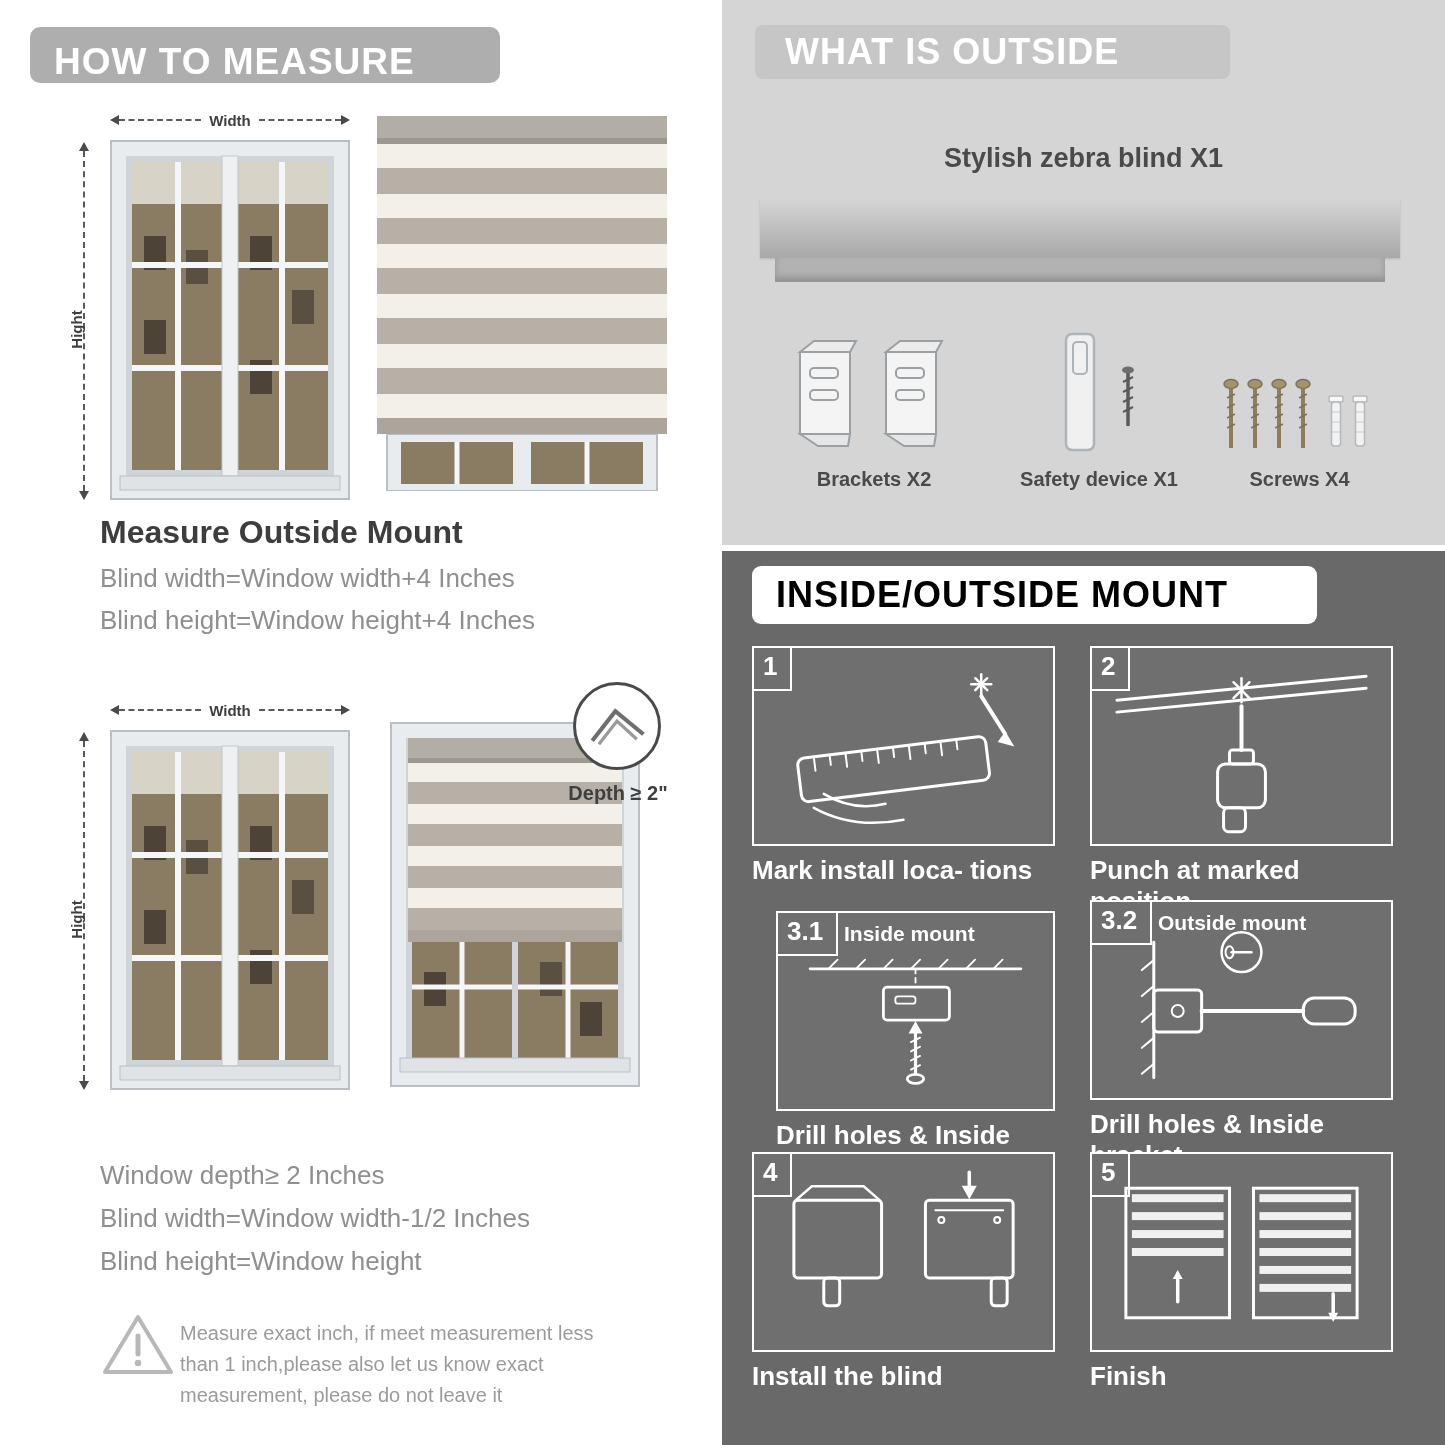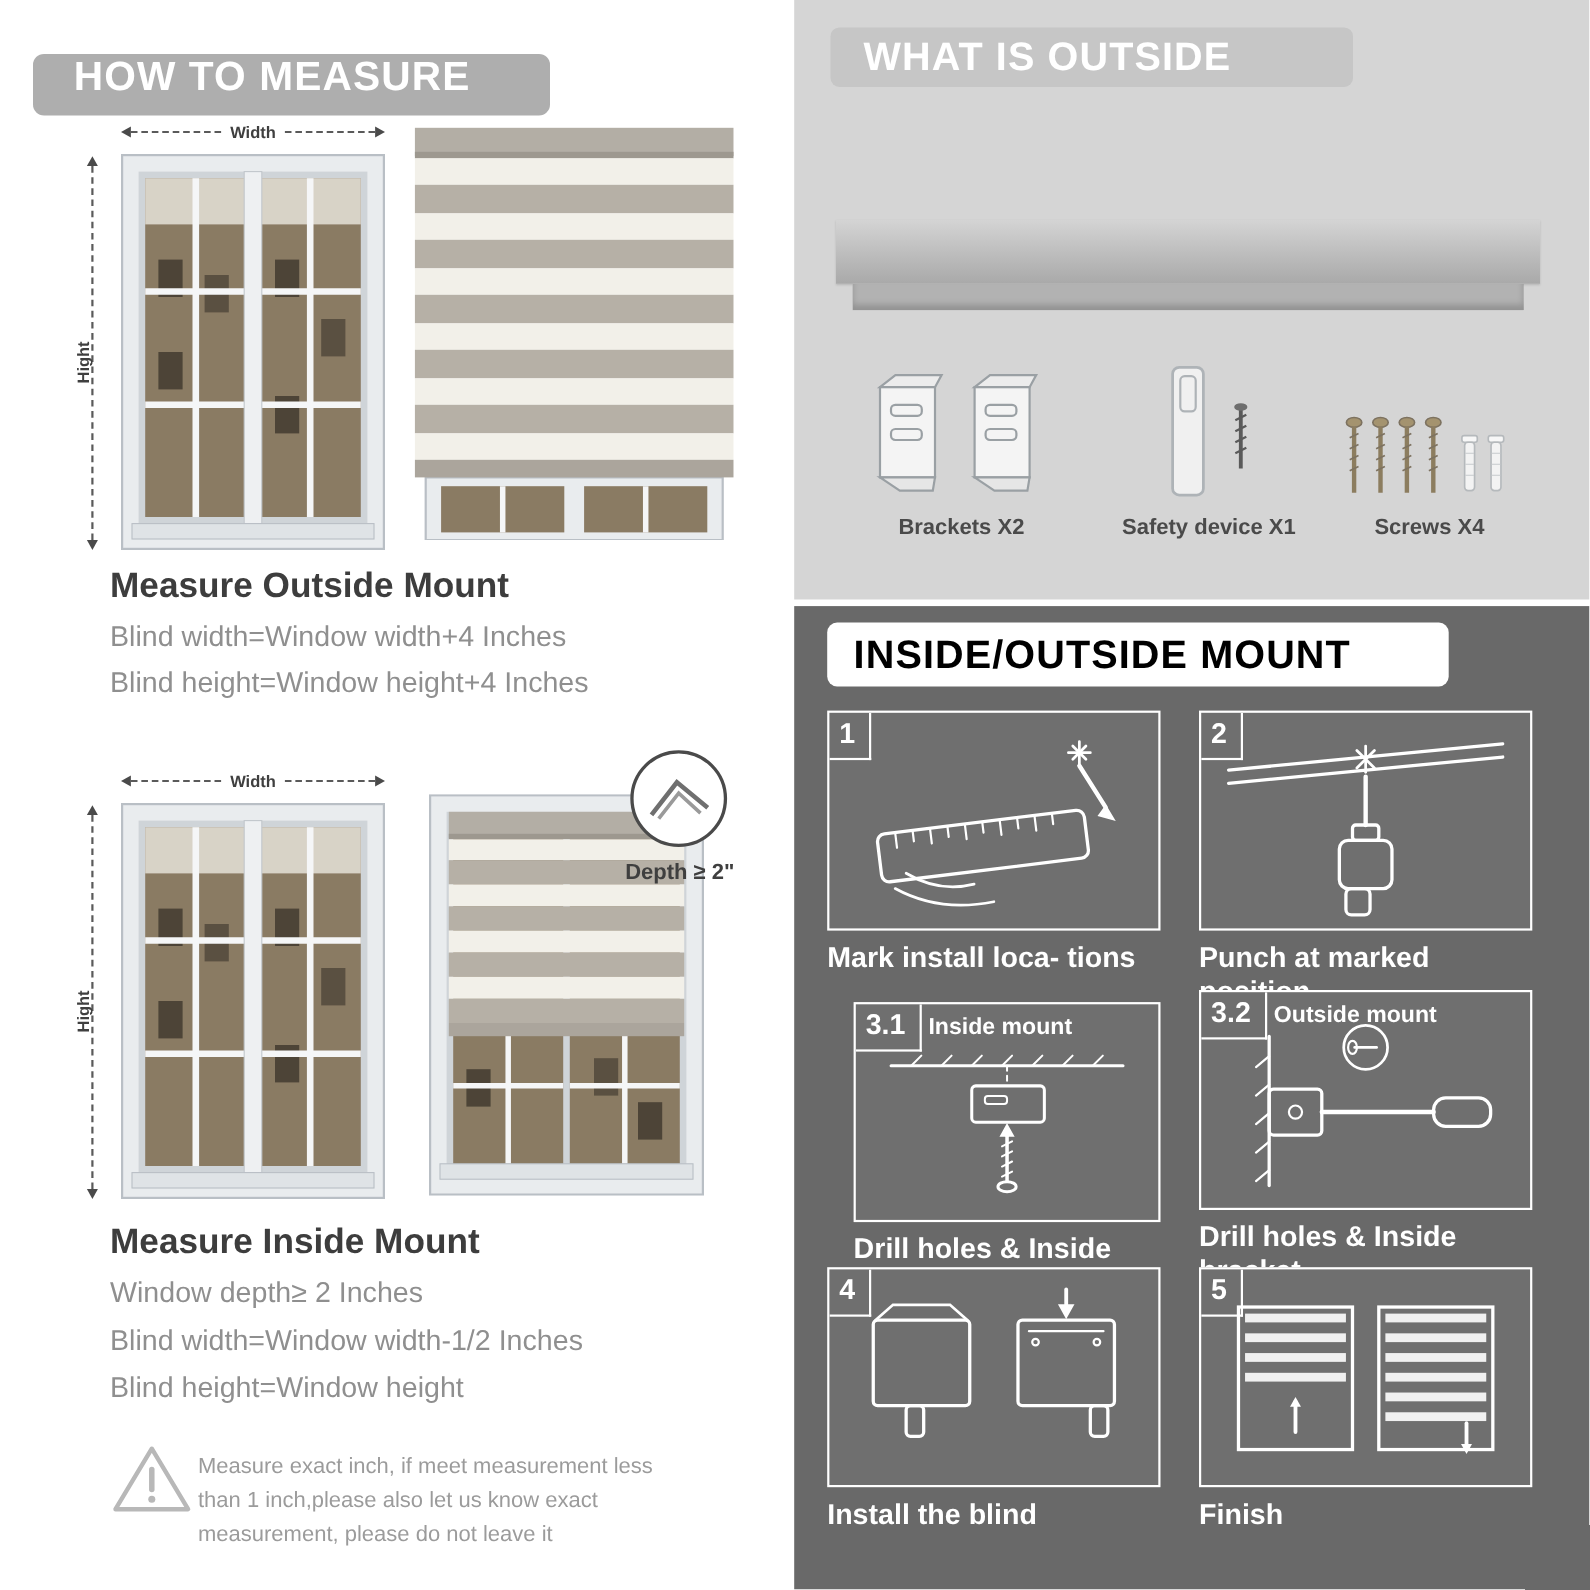--- a/index.html
+++ b/index.html
@@ -1,22 +1,22 @@
 <!DOCTYPE html>
 <html><head>
 <meta charset="utf-8">
 <style>
   * { margin:0; padding:0; box-sizing:border-box; }
   body { background:#fff; font-family:"Liberation Sans", sans-serif; }
   .canvas { position:relative; width:1445px; height:1445px; background:#fff; overflow:hidden; }
 
   
   .howto-banner { position:absolute; left:30px; top:27px; width:470px; height:56px;
-    background:#aeaeae; border-radius:10px; display:flex; align-items:flex-start;
-    padding-left:37px; color:#fff; font-size:37px; font-weight:bold; letter-spacing:1px;margin-top:22px; }
+    background:#aeaeae; border-radius:10px; display:flex; align-items:flex-end;
+    padding-left:24px; color:#fff; font-size:37px; font-weight:bold; letter-spacing:1px; }
 
   .fig { position:absolute;margin-left:12px; }
   .harrow { position:absolute; display:flex; align-items:center; height:16px; color:#3f3f3f; }
   .harrow .dash { flex:1; height:0; border-top:2px dashed #5a5a5a; }
   .harrow .alabel { margin:0 8px; font-size:15px; font-weight:bold; color:#3f3f3f; }
   .ah-l { width:0; height:0; border-top:5px solid transparent; border-bottom:5px solid transparent; border-right:9px solid #4a4a4a; }
   .ah-r { width:0; height:0; border-top:5px solid transparent; border-bottom:5px solid transparent; border-left:9px solid #4a4a4a; }
   .varrow { position:absolute; width:16px; display:flex; flex-direction:column; align-items:center; }
   .varrow .vdash { flex:1; width:0; border-left:2px dashed #5a5a5a; }
   .ah-u { width:0; height:0; border-left:5px solid transparent; border-right:5px solid transparent; border-bottom:9px solid #4a4a4a; }
@@ -213,36 +213,36 @@
   </div>
 
   <div class="depth-circle" style="left:573px; top:682px;">
     <svg width="66" height="66" viewBox="0 0 80 80">
       <polyline points="10,58 38,22 72,50" fill="none" stroke="#6f6f6f" stroke-width="5"></polyline>
       <polyline points="18,62 40,34 64,56" fill="none" stroke="#9a9a9a" stroke-width="4"></polyline>
     </svg>
   </div>
   <div class="depth-label" style="left:558px; top:782px;">Depth ≥ 2"</div>
 
-  <div class="sec-title" style="left:100px; top:1110px;">Measure Inside Mount</div>
   <div class="rule" style="left:100px; top:1160px;">Window depth≥ 2 Inches</div>
   <div class="rule" style="left:100px; top:1203px;">Blind width=Window width-1/2 Inches</div>
   <div class="rule" style="left:100px; top:1246px;">Blind height=Window height</div>
 
   <svg style="position:absolute; left:102px; top:1312px;" width="72" height="66" viewBox="0 0 72 66">
     <polygon points="36,5 69,60 3,60" fill="none" stroke="#b8b8b8" stroke-width="4" stroke-linejoin="round"></polygon>
     <line x1="36" y1="24" x2="36" y2="42" stroke="#b8b8b8" stroke-width="5" stroke-linecap="round"></line>
     <circle cx="36" cy="51" r="3.2" fill="#b8b8b8"></circle>
   </svg>
   <div class="note-box" style="left:180px; top:1318px;">Measure exact inch, if meet measurement less than 1 inch,please also let us know exact measurement, please do not leave it</div>
 
   <div class="included-section">
     <div class="included-banner">
       <span>WHAT IS OUTSIDE</span>
     </div>
+    <div class="product-label">Stylish zebra blind X1</div>
 
     <div class="headrail"></div>
     <div class="headrail-lip"></div>
 
     <svg style="position:absolute; left:68px; top:336px;" width="170" height="118" viewBox="0 0 170 118">
       <g>
         <path d="M10,16 L24,5 H66 L60,16 Z" fill="#ececec" stroke="#9aa0a4" stroke-width="2"></path>
         <rect x="10" y="16" width="50" height="82" fill="#f4f4f4" stroke="#9aa0a4" stroke-width="2"></rect>
         <rect x="20" y="32" width="28" height="10" rx="4" fill="none" stroke="#9aa0a4" stroke-width="2"></rect>
         <rect x="20" y="54" width="28" height="10" rx="4" fill="none" stroke="#9aa0a4" stroke-width="2"></rect>

